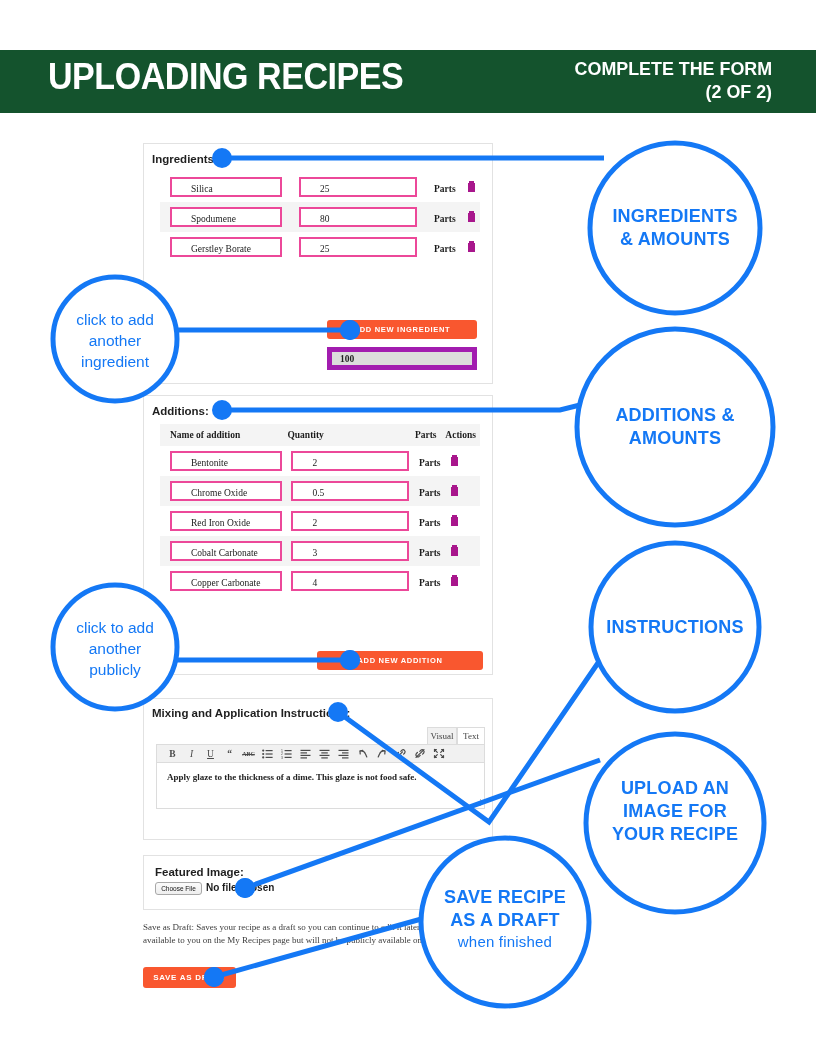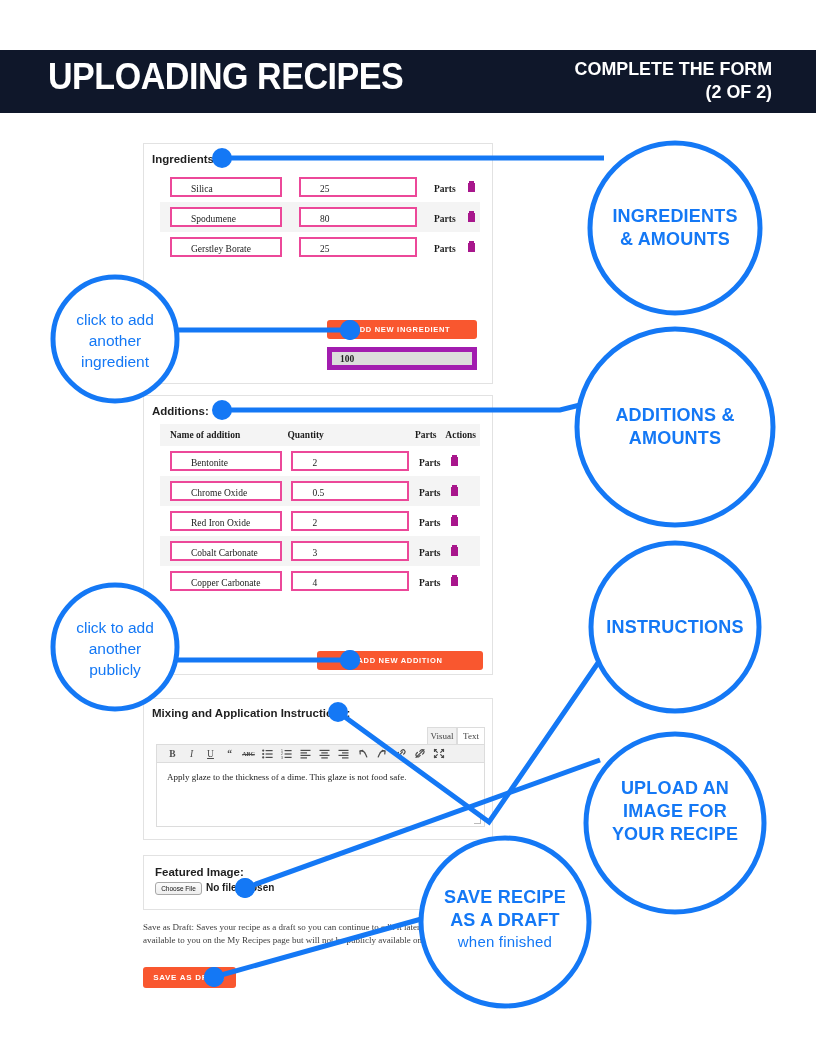--- a/index.html
+++ b/index.html
@@ -7,21 +7,21 @@
     width: 816px; height: 1056px;
     background: #ffffff;
     font-family: "Liberation Sans", sans-serif;
     overflow: hidden;
   }
   #root { position: relative; width: 816px; height: 1056px; }
 
   
   .header-bar {
     position: absolute; left: 0; top: 50px; width: 816px; height: 63px;
-    background: #0f172a;
+    background: #14532d;
   }
   .header-title {
     position: absolute; left: 48px; top: 6px;
     font-size: 37px; font-weight: 700; color: #ffffff;
     letter-spacing: -0.5px;
     font-family: "Liberation Sans Narrow", "Liberation Sans", sans-serif;
     transform: scaleX(0.92); transform-origin: left center;
   }
   .header-sub {
     position: absolute; right: 44px; top: 7px;
@@ -391,21 +391,21 @@
     <span class="ed-icon">
       <svg width="12" height="11" viewBox="0 0 12 11">
           <g stroke="#4a4a4a" stroke-width="1.2" fill="none" stroke-linecap="round">
             <path d="M1.5 1.5 L4.3 4.3 M10.5 1.5 L7.7 4.3 M1.5 9.5 L4.3 6.7 M10.5 9.5 L7.7 6.7"></path>
             <path d="M1.5 1.5 L1.5 3.4 M1.5 1.5 L3.4 1.5 M10.5 1.5 L8.6 1.5 M10.5 1.5 L10.5 3.4 M1.5 9.5 L1.5 7.6 M1.5 9.5 L3.4 9.5 M10.5 9.5 L8.6 9.5 M10.5 9.5 L10.5 7.6"></path>
           </g>
         </svg>
     </span>
   </div>
 
-  <div class="ed-body" style="left:156px; top:763px; width:329px; height:64px;">
+  <div class="ed-body" style="left:156px; top:763px; width:329px; height:46px;font-weight:bold;">
     <span>Apply glaze to the thickness of a dime. This glaze is not food safe.</span>
     <span class="resize-grip"></span>
   </div>
 
   <div class="panel" style="left:143px; top:855px; width:350px; height:55px;">
   </div>
   <div class="panel-label" style="left:155px; top:866px;">Featured Image:</div>
   <div class="choose-file" style="left:155px; top:882px; width:47px; height:13px;">Choose File</div>
   <div class="nofile" style="left:206px; top:882px;">No file chosen</div>
 

